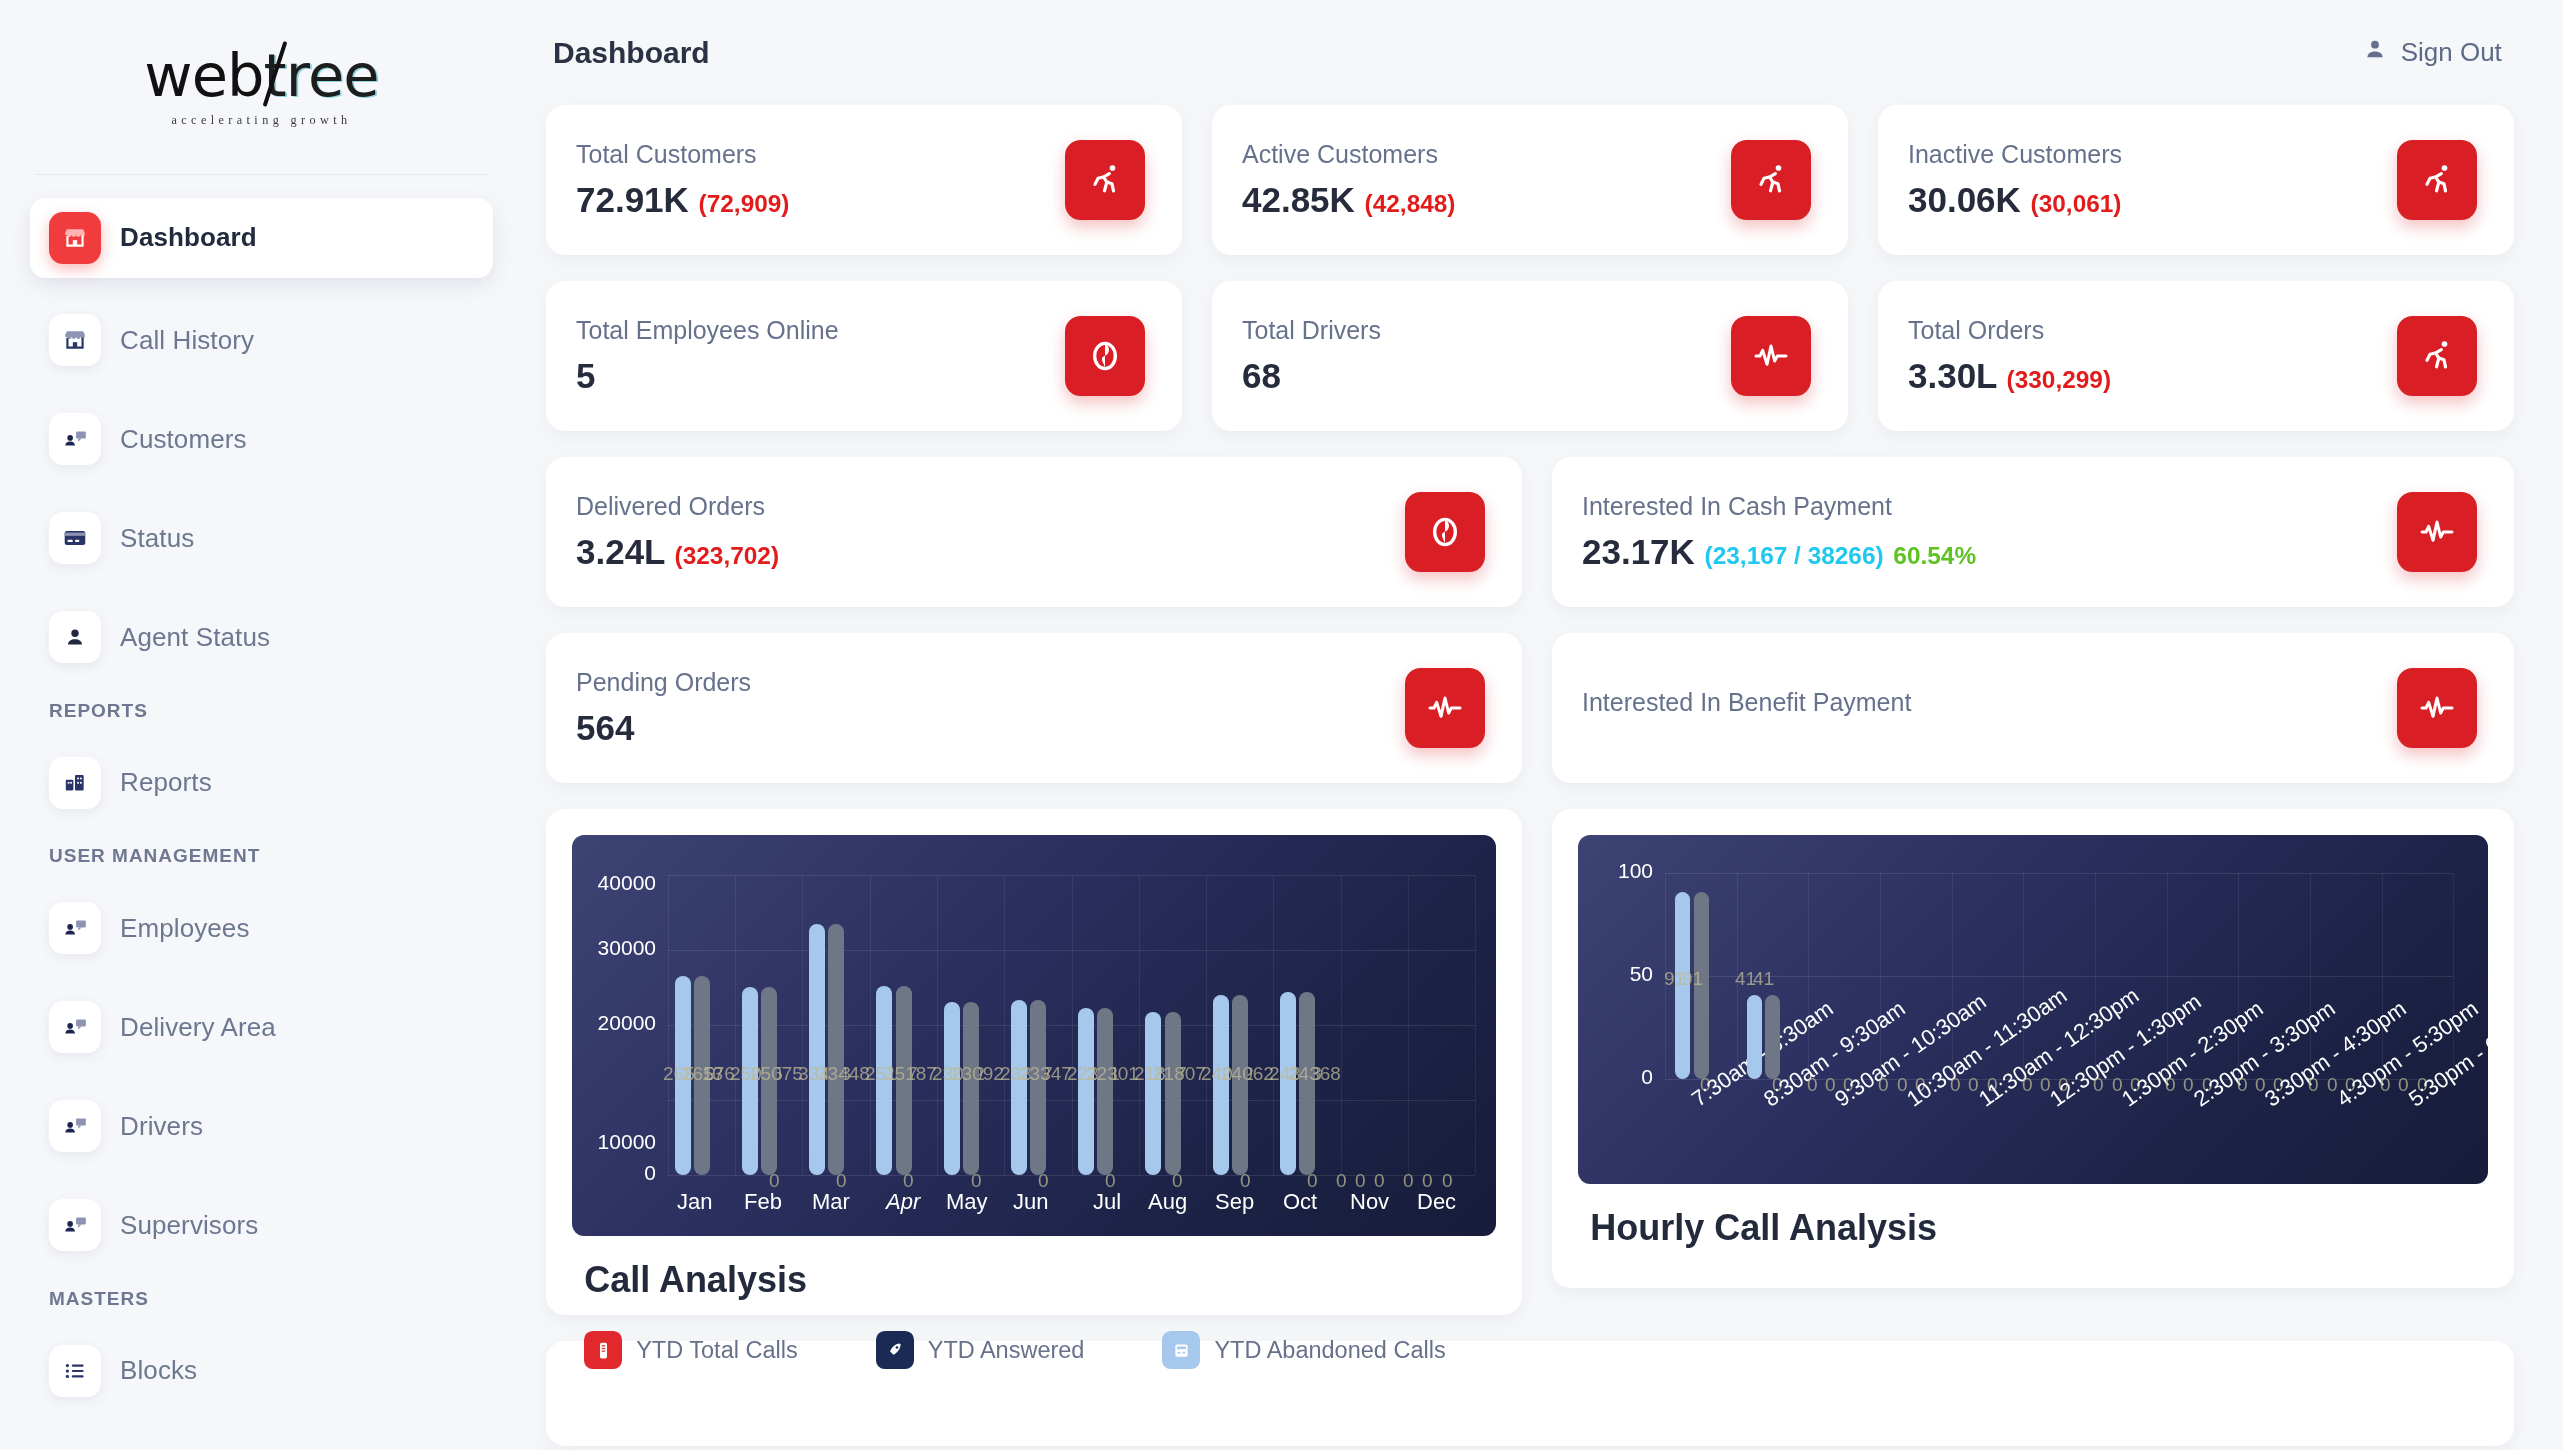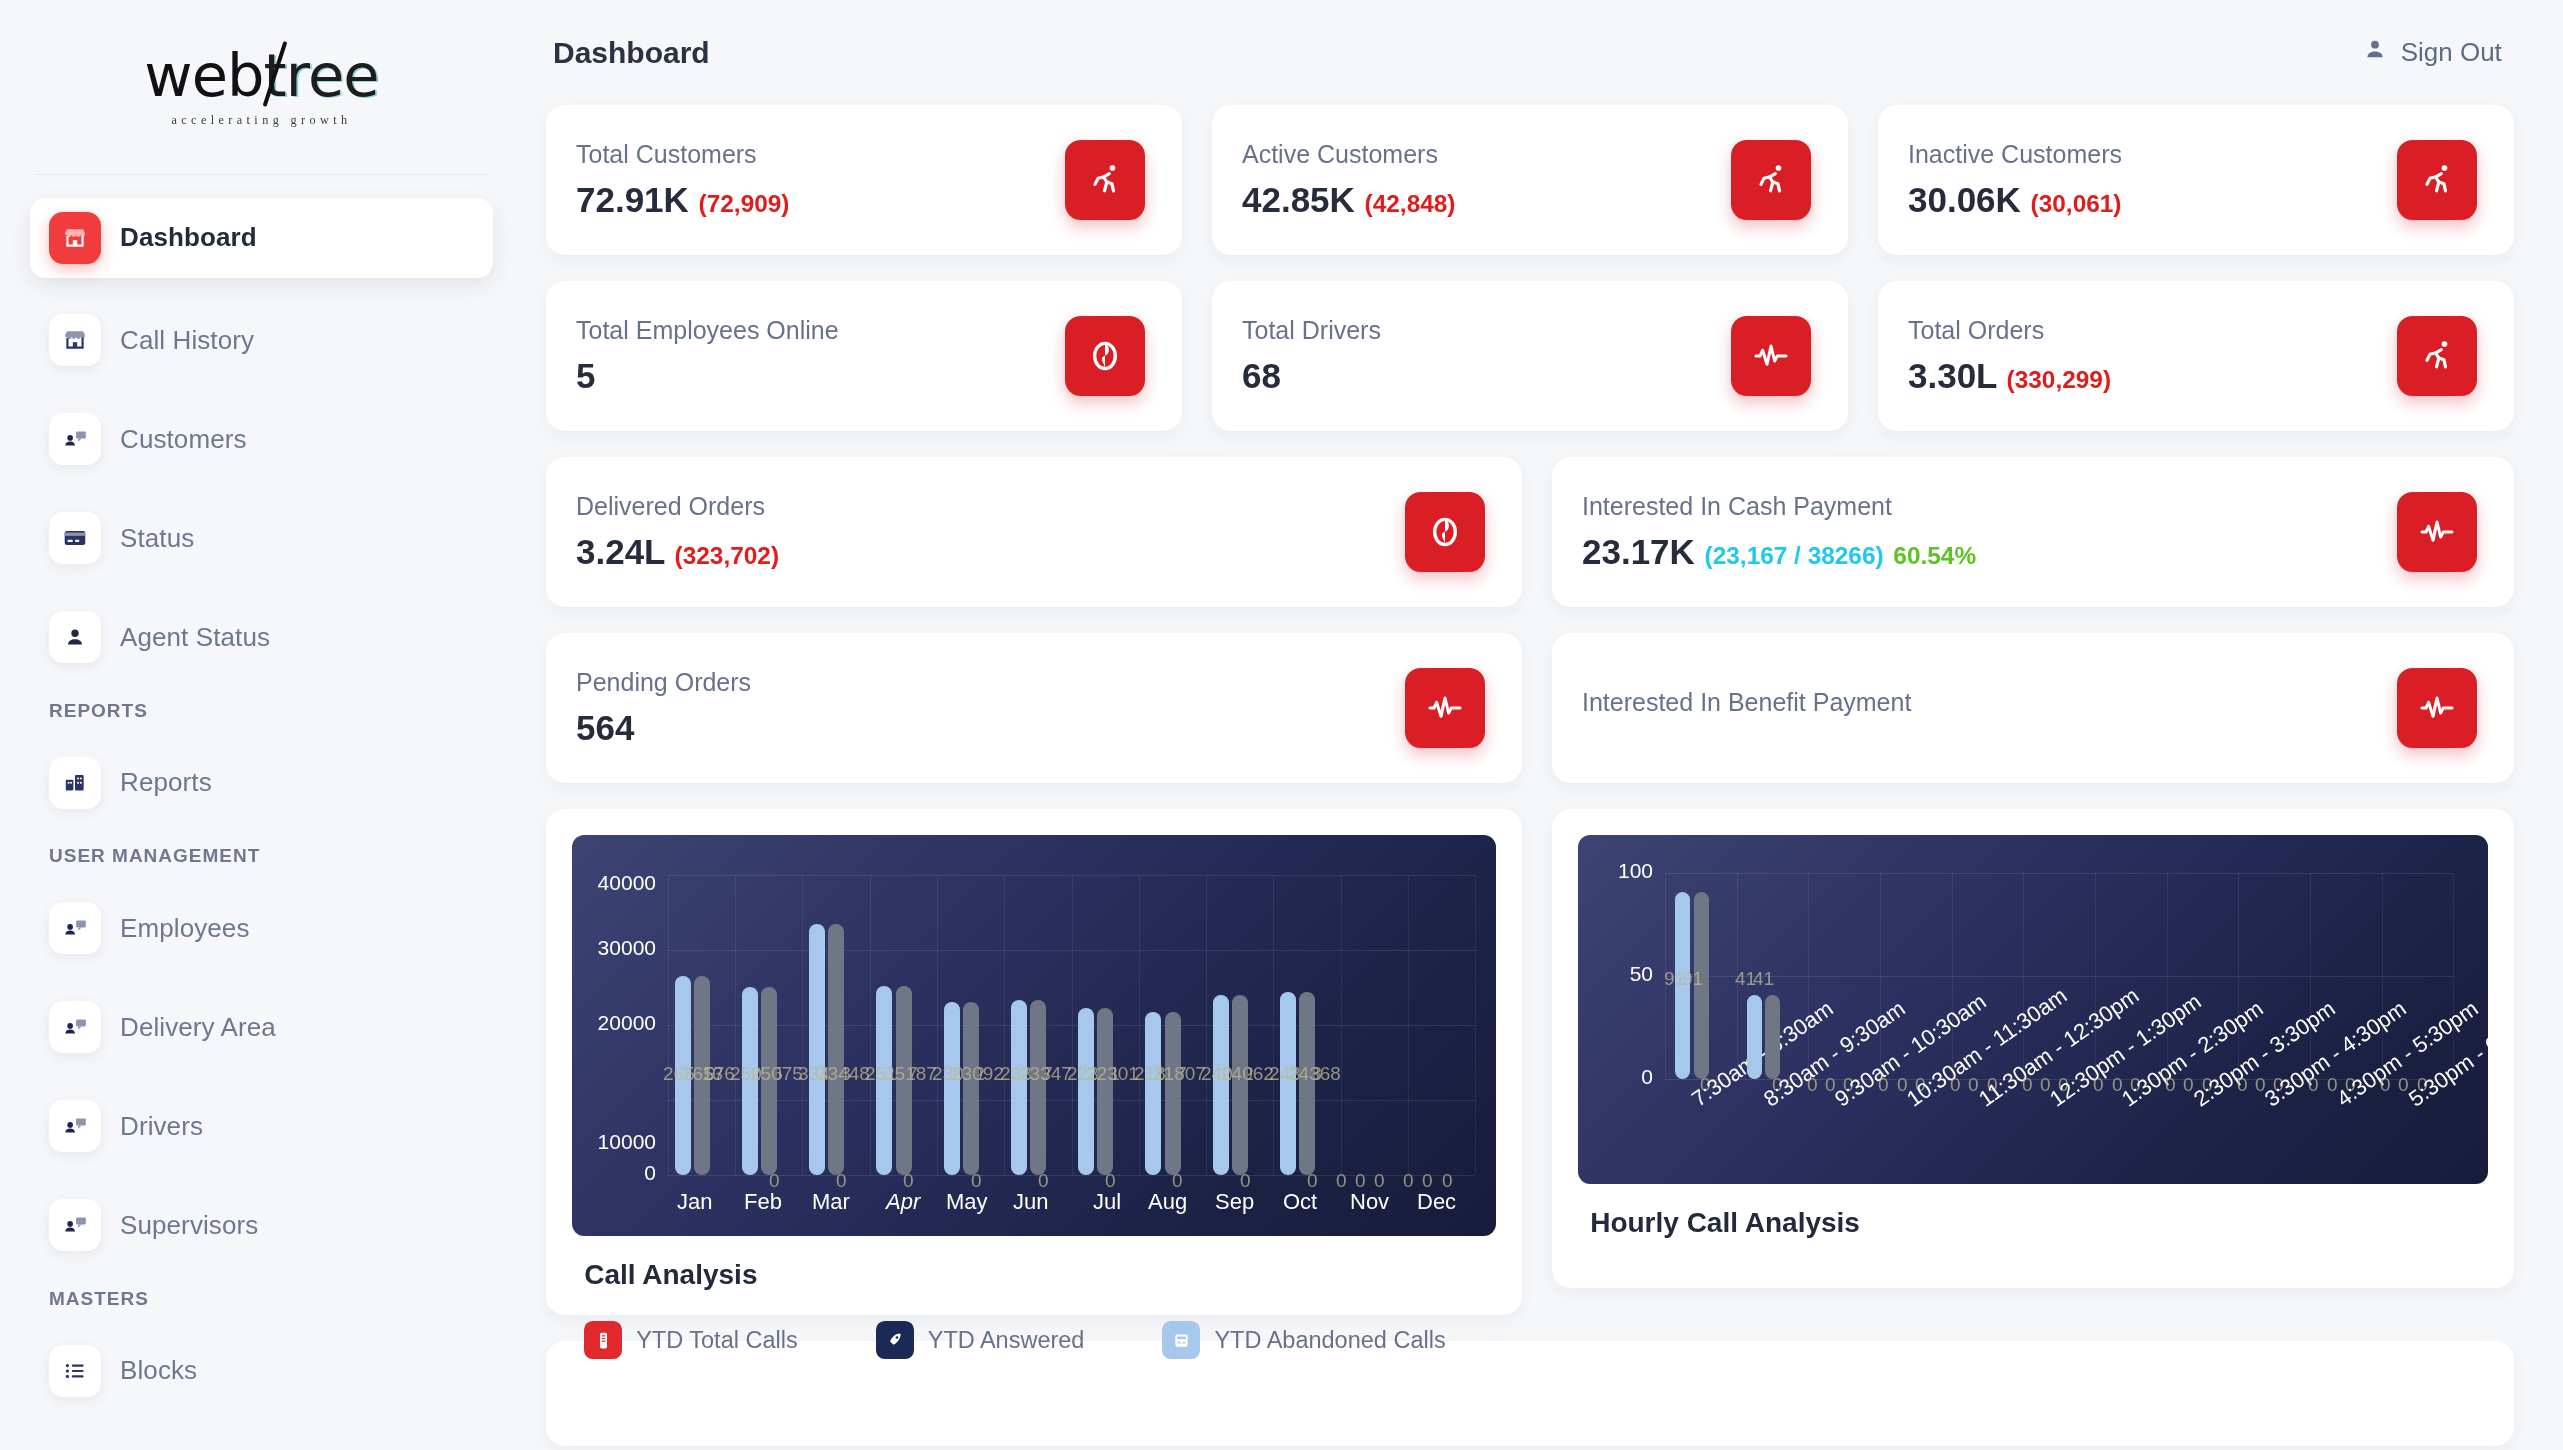--- a/index.html
+++ b/index.html
@@ -156,21 +156,21 @@
   .chart-card.right { flex: 1 1 auto; height: 479px; }
 
   .plot {
     border-radius: 12.2px;
     background: linear-gradient(135deg,#3d4372 0%, #2b3060 38%, #1d2347 72%, #171c3a 100%);
     position: relative;
     overflow: hidden;
   }
   .plot.monthly { height: 401px; }
   .plot.hourly { height: 349px; }
-  .chart-title { font-size: 28px; color:#232a3b; font-weight: 600; margin: 23px 0 0 12.2px; }
+  .chart-title { font-size: 36px; color:#232a3b; font-weight: 600; margin: 23px 0 0 12.2px; }
   .legend { display:flex; gap: 78px; margin: 30px 0 0 12.2px; align-items:center; }
   .legend-item { display:flex; align-items:center; gap: 14px; }
   .legend-sq {
     width: 38px; height: 38px; border-radius: 8.7px;
     display:flex; align-items:center; justify-content:center;
   }
   .legend-sq svg { width: 21px; height: 21px; }
   .legend-label { font-size: 23.5px; color:#67718b; white-space: nowrap; }
 
   .yaxis-lbl { position:absolute; color:#ffffff; font-size: 21px; text-align:right; }

